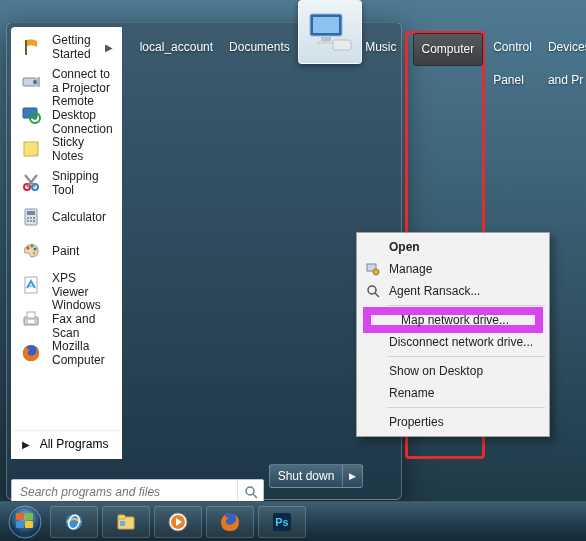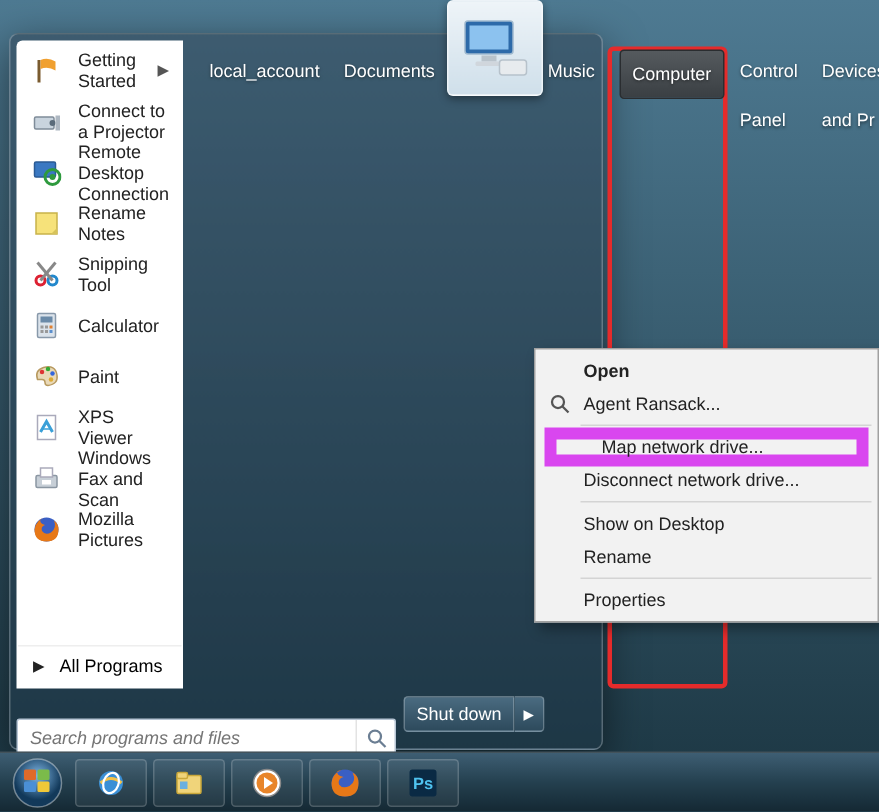--- a/index.html
+++ b/index.html
@@ -100,21 +100,21 @@
     position:absolute; left:298px; top:0px; width:64px; height:64px;
     background:linear-gradient(180deg,#eef4f8,#cfdfea);
     border:1px solid rgba(255,255,255,.6); border-radius:4px;
     box-shadow:0 2px 6px rgba(0,0,0,.4);
     display:flex; align-items:center; justify-content:center;
     z-index:3;
   }
 
   
   .ctx {
-    position:absolute; left:356px; top:232px; width:230px;
+    position:absolute; left:356px; top:232px; width:194px;
     background:#f2f2f2; border:1px solid #a0a0a0;
     box-shadow:4px 4px 8px rgba(0,0,0,.35);
     padding:3px 2px; z-index:5;
   }
   .ctx .itm {
     display:flex; align-items:center; gap:8px;
     height:22px; padding:0 8px 0 30px; font-size:12px; color:#222;
     position:relative;
   }
   .ctx .itm.bold { font-weight:bold; }
@@ -196,21 +196,21 @@
           <span class="lbl">Remote Desktop Connection</span>
         </div>
 
         <div class="prog-item">
           <span class="ic">
               <svg width="20" height="20">
                 <rect x="3" y="3" width="14" height="14" fill="#f6e27a" stroke="#c8b24a"></rect>
                 <path d="M13 17 L17 13 L17 17 Z" fill="#d7c35a"></path>
               </svg>
             </span>
-          <span class="lbl">Rename Notes</span>
+          <span class="lbl">Sticky Notes</span>
         </div>
 
         <div class="prog-item">
           <span class="ic">
               <svg width="20" height="20">
                 <circle cx="6" cy="14" r="3" fill="none" stroke="#d23" stroke-width="2"></circle>
                 <circle cx="14" cy="14" r="3" fill="none" stroke="#28c" stroke-width="2"></circle>
                 <line x1="6" y1="14" x2="16" y2="2" stroke="#888" stroke-width="2"></line>
                 <line x1="14" y1="14" x2="4" y2="2" stroke="#888" stroke-width="2"></line>
               </svg>
@@ -269,21 +269,21 @@
           <span class="lbl">Windows Fax and Scan</span>
         </div>
 
         <div class="prog-item">
           <span class="ic">
               <svg width="20" height="20">
                 <circle cx="10" cy="10" r="8" fill="#3a5fc4"></circle>
                 <path d="M10 2 Q3 3 2 10 Q2 18 10 18 Q18 18 18 10 Q18 6 15 4 Q17 9 13 12 Q9 14 7 11 Q6 8 9 7 Q5 6 6 3 Z" fill="#e77817"></path>
               </svg>
             </span>
-          <span class="lbl">Mozilla Pictures</span>
+          <span class="lbl">Mozilla Computer</span>
         </div>
       </div>
 
       <div class="all-programs">
         <span class="chev">▶</span>
         <span>All Programs</span>
       </div>
     </div>
 
     <div class="right-panel">
@@ -321,20 +321,29 @@
     <div class="shutdown-more">
       <span style="font-size:9px">▶</span>
     </div>
   </div>
 </div>
 
 <div class="ctx">
   <div class="itm bold">
       <span>Open</span>
     </div>
+  <div class="itm">
+    <span class="ic">
+        <svg width="14" height="14">
+          <rect x="1" y="2" width="9" height="7" fill="#cfd8e0" stroke="#7a8794"></rect>
+          <circle cx="10" cy="10" r="3" fill="#e0b040" stroke="#a07820"></circle>
+        </svg>
+      </span>
+    <span>Manage</span>
+  </div>
   <div class="itm">
     <span class="ic">
         <svg width="14" height="14">
           <circle cx="6" cy="6" r="4" fill="none" stroke="#555" stroke-width="1.5"></circle>
           <line x1="9" y1="9" x2="13" y2="13" stroke="#555" stroke-width="1.5"></line>
         </svg>
       </span>
     <span>Agent Ransack...</span>
   </div>
   <div class="sep"></div>

